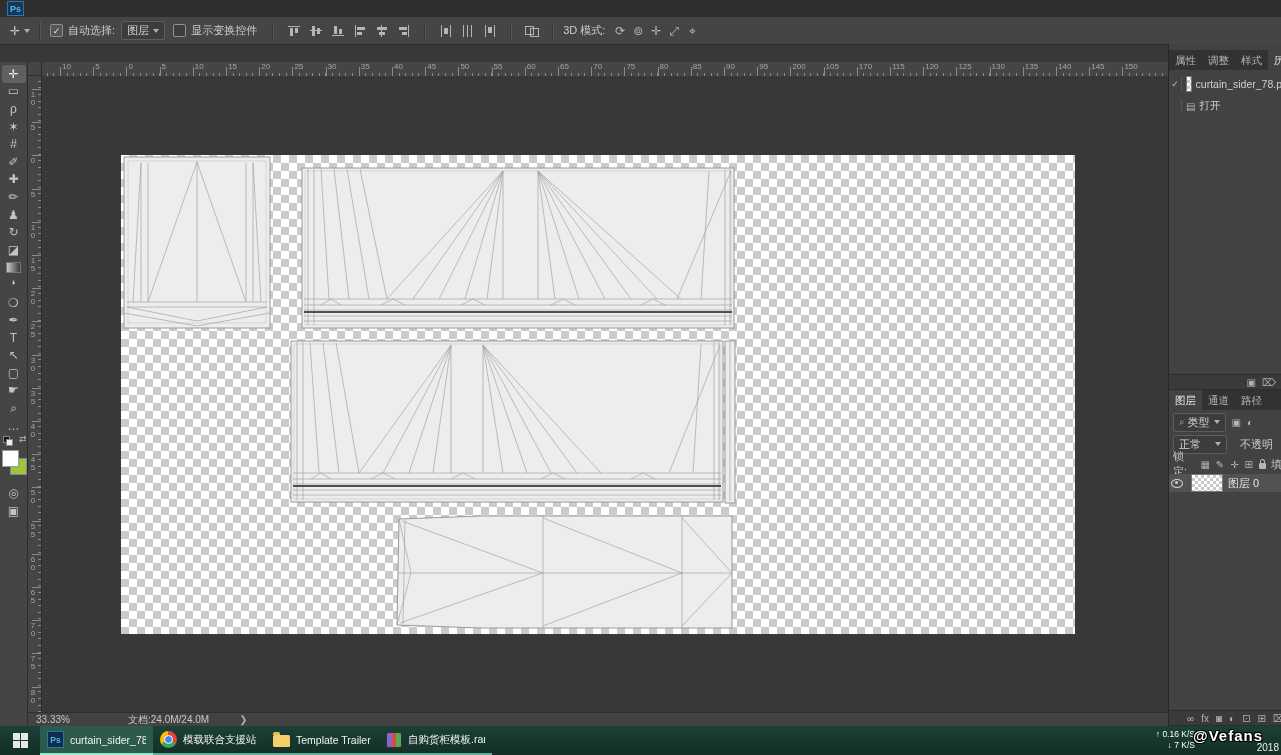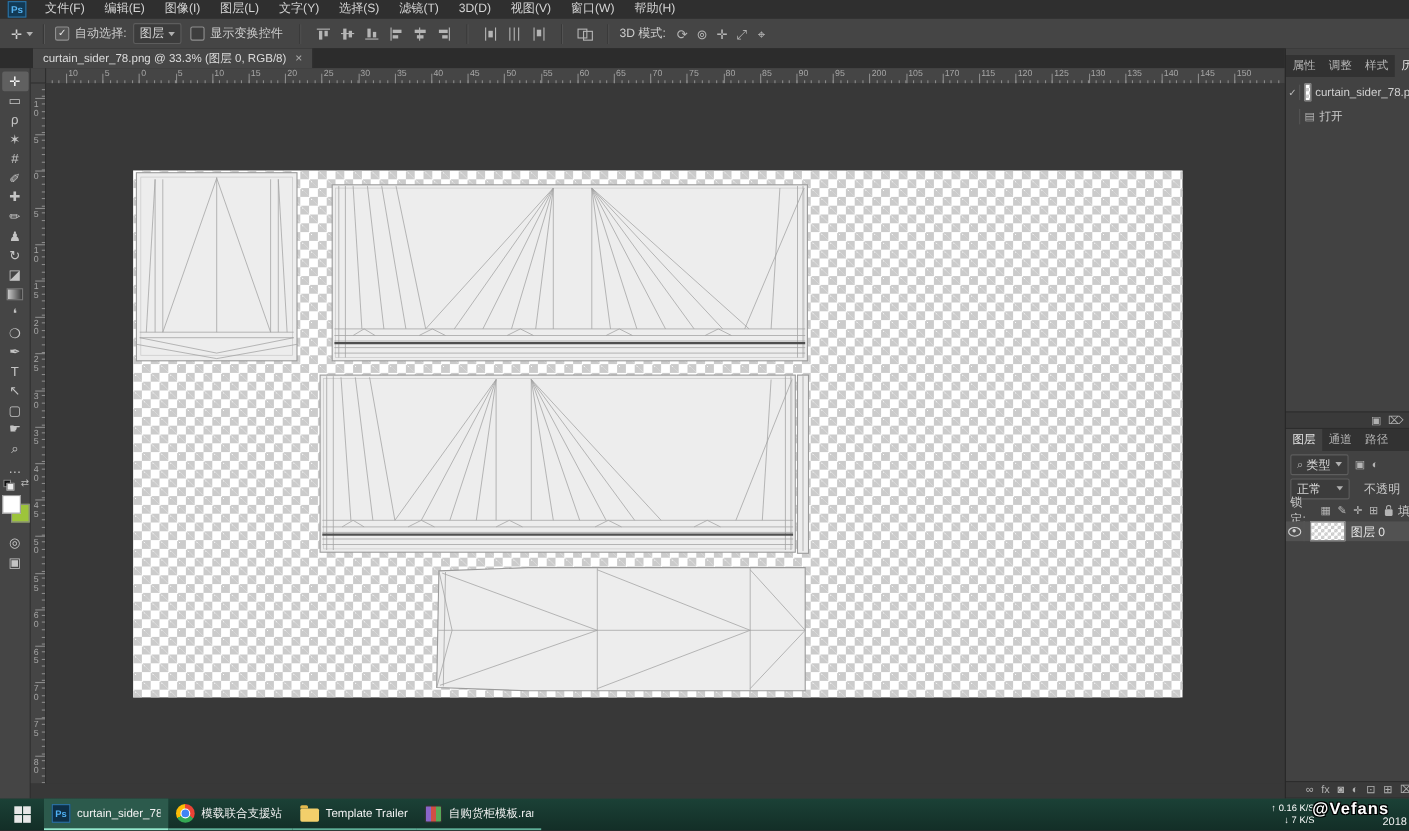--- a/index.html
+++ b/index.html
@@ -101,33 +101,20 @@
   .watermark{position:absolute;left:1193px;top:727px;color:#fff;font-weight:bold;font-size:15px;letter-spacing:1px;
     text-shadow:-1px -1px 0 #000,1px -1px 0 #000,-1px 1px 0 #000,1px 1px 0 #000;}
 </style>
 </head>
 <body>
 
 <div class="screen">
 
   <div class="menu-bar">
     <div class="ps-logo">Ps</div>
-    <div id="menu-items" style="display: flex;">
-        <span class="menu-item">文件(F)</span>
-        <span class="menu-item">编辑(E)</span>
-        <span class="menu-item">图像(I)</span>
-        <span class="menu-item">图层(L)</span>
-        <span class="menu-item">文字(Y)</span>
-        <span class="menu-item">选择(S)</span>
-        <span class="menu-item">滤镜(T)</span>
-        <span class="menu-item">3D(D)</span>
-        <span class="menu-item">视图(V)</span>
-        <span class="menu-item">窗口(W)</span>
-        <span class="menu-item">帮助(H)</span>
-      </div>
   </div>
 
   <div class="options-bar">
     <span class="opt-tool">✛</span>
     <span class="caret"></span>
     <span class="opt-sep"></span>
     <span class="chk on">✓</span>
     <span class="opt-label">自动选择:</span>
     <span class="ps-select">
       <span>图层</span>
@@ -211,26 +198,20 @@
     <span class="opt-label">3D 模式:</span>
     <span id="mode3d-icons" style="display:inline-flex;">
         <span class="glyph-icon">⟳</span>
         <span class="glyph-icon">⊚</span>
         <span class="glyph-icon">✛</span>
         <span class="glyph-icon">⤢</span>
         <span class="glyph-icon">⌖</span>
       </span>
   </div>
 
-  <div class="tab-bar">
-    <div class="doc-tab">
-      <span>curtain_sider_78.png @ 33.3% (图层 0, RGB/8)</span>
-      <span class="doc-close">×</span>
-    </div>
-  </div>
 
   <div class="tool-bar">
     <div id="tool-stack" style="display:flex;flex-direction:column;align-items:center;">
         <div class="tool selected">✛</div>
         <div class="tool">▭</div>
         <div class="tool">ρ</div>
         <div class="tool">✶</div>
         <div class="tool">#</div>
         <div class="tool">✐</div>
         <div class="tool">✚</div>
@@ -827,20 +808,25 @@
         <span>∞</span>
         <span>fx</span>
         <span>◙</span>
         <span>◐</span>
         <span>⊡</span>
         <span>⊞</span>
         <span>⌦</span>
       </div>
   </div>
 
+  <div class="status-bar">
+    <span class="status-zoom">33.33%</span>
+    <span class="status-doc">文档:24.0M/24.0M</span>
+    <span class="status-arrow">❯</span>
+  </div>
 
   <div class="taskbar">
     <div class="start-btn">
         <span class="win-logo">
           <i></i>
           <i></i>
           <i></i>
           <i></i>
         </span>
       </div>

